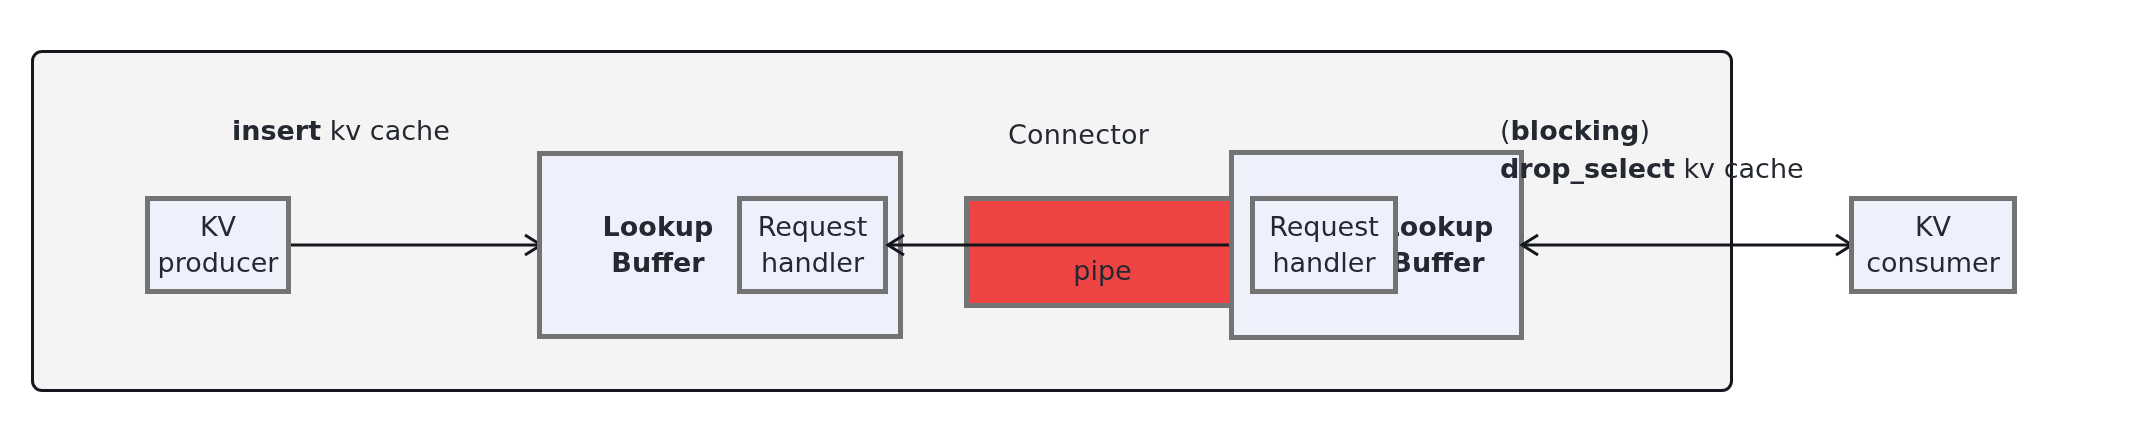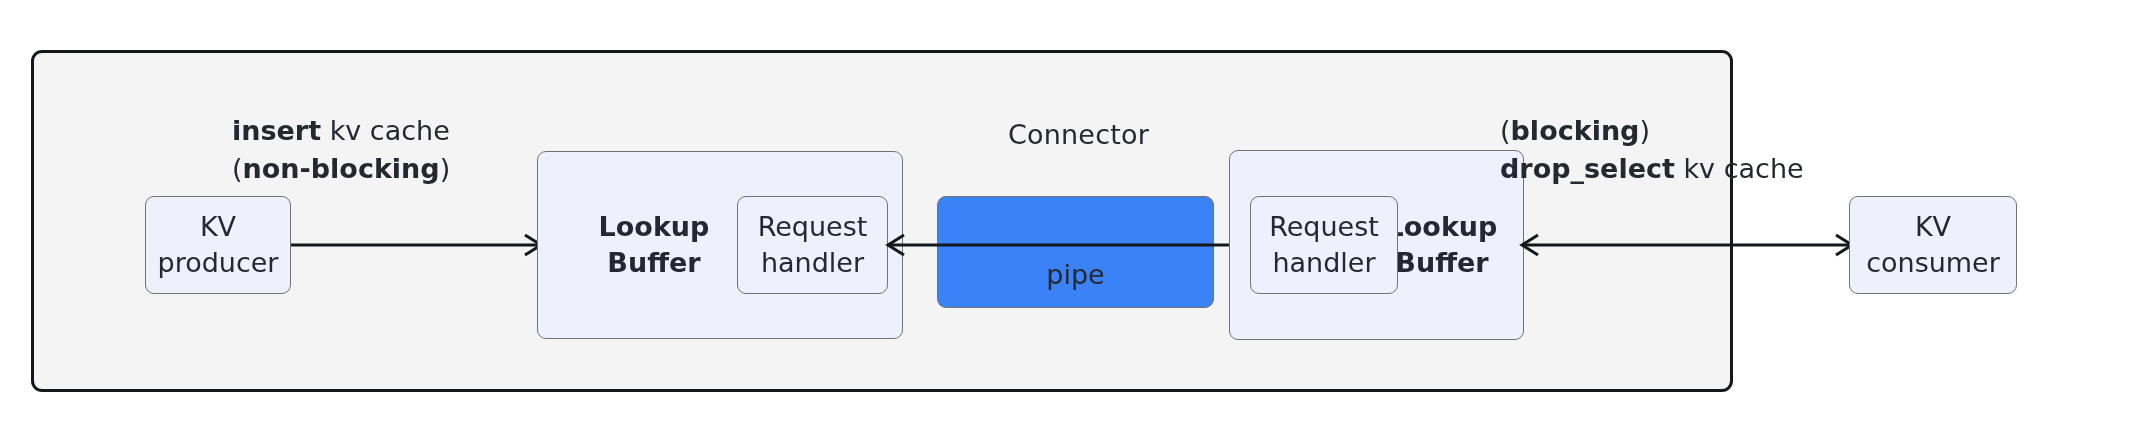--- a/index.html
+++ b/index.html
@@ -36,33 +36,33 @@
     text-align: center;
     font-size: 27px;
     color: #242830;
     letter-spacing: 0.2px;
   }
 
   
   .node {
     position: absolute;
     box-sizing: border-box;
-    border: 1px solid #737373;
-    border-radius: 9px;
+    border: 5px solid #737373;
+    border-radius: 0;
     display: flex;
     flex-direction: column;
     align-items: center;
     justify-content: center;
     text-align: center;
     color: #242830;
     font-size: 27px;
     line-height: 1.32;
   }
   .node.blue   { background: #eef0fb; }
-  .node.green  { background: #3b82f6; }
+  .node.green  { background: #ef4444; margin-left: 27px; }
 
   
   .buffer {
     display: block;
   }
   .buffer .buffer-label {
     position: absolute;
     top: 50%;
     transform: translateY(-50%);
     font-size: 27px;
@@ -129,21 +129,20 @@
     <div class="connector-title">Connector</div>
   </div>
 
   <div class="node blue" id="kv-producer">
     <span style="white-space: pre-line;">KV
 producer</span>
   </div>
 
   <div class="edge-label" id="label-insert">
     <div><b>insert</b><span> kv cache</span></div>
-    <div><span>(</span><b>non-blocking</b><span>)</span></div>
   </div>
 
   <svg class="arrow-svg" id="arrow-insert" viewBox="0 0 252 24">
     <line class="arrow-line" x1="0" y1="12" x2="248" y2="12"></line>
     <polyline class="arrow-head" points="234,2 250,12 234,22"></polyline>
   </svg>
 
   <div class="node blue buffer" id="lookup-buffer-l">
     <span class="buffer-label">Lookup
 Buffer</span>

